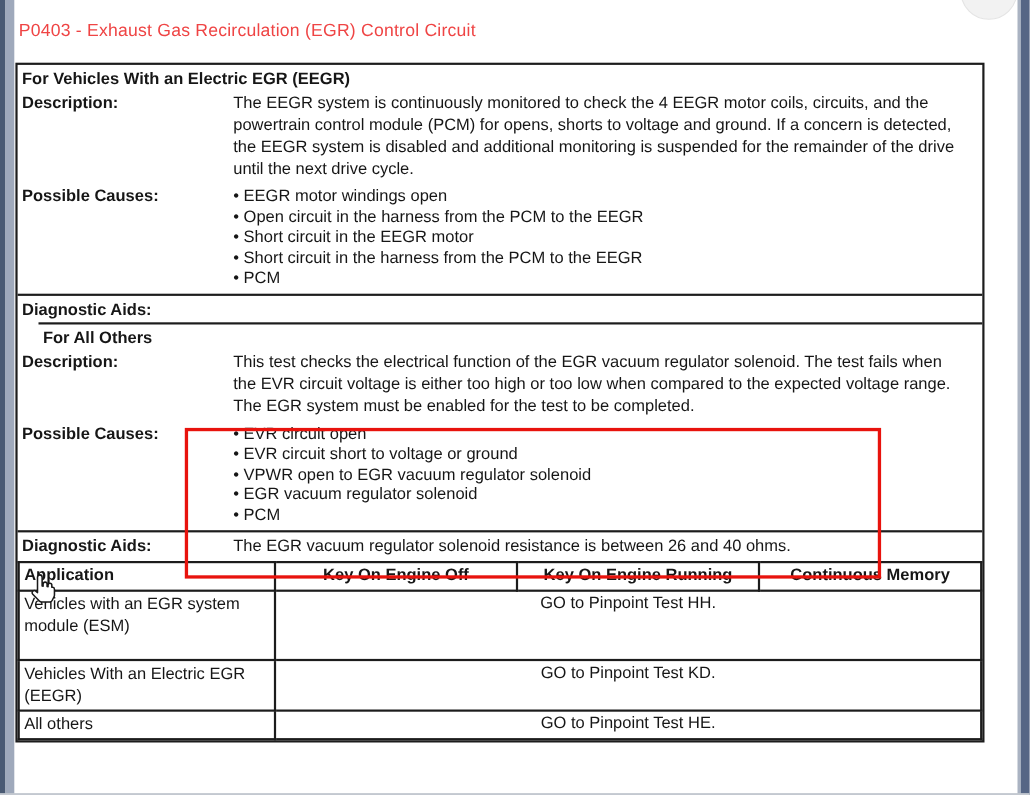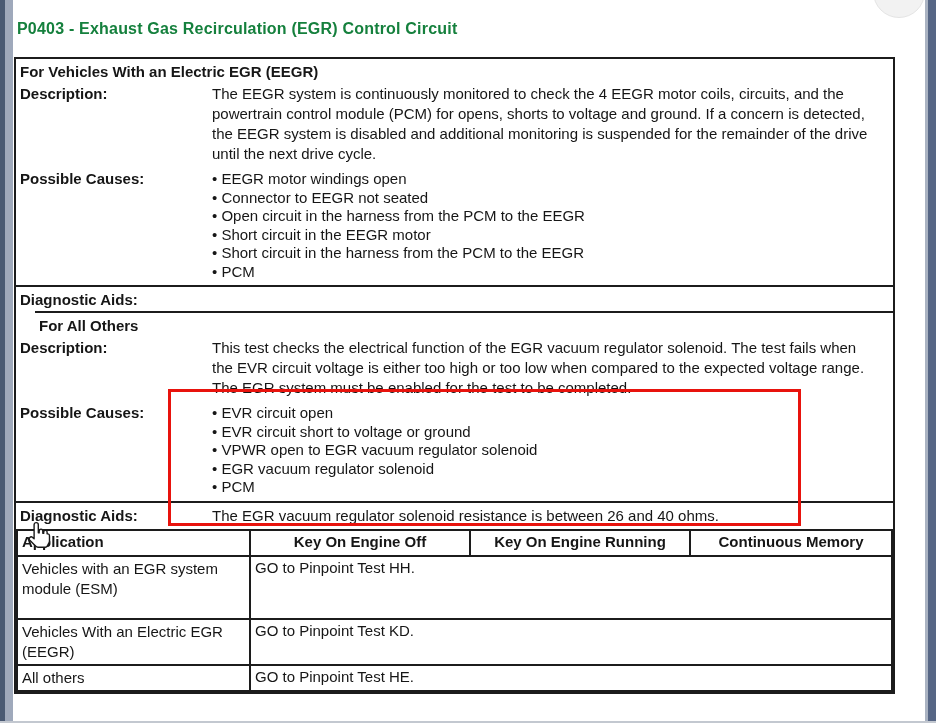--- a/index.html
+++ b/index.html
@@ -19,21 +19,21 @@
   .edge-right-light{ right:8px; width:3px; background:#aab3c2; }
   .edge-right-dark { right:0; width:8px;  background:#566685; }
   .edge-bottom { position:absolute; left:0; bottom:0; width:936px; height:2px; background:#c3c8d0; z-index:11;}
   
   .scroll-blob {
     position:absolute; left:873px; top:-34px; width:52px; height:52px;
     border-radius:50%; background:#f2f2f2; border:1px solid #e4e4e4; z-index:3;
   }
   .page-title {
     position:absolute; left:17px; top:20px; width:890px;
-    font-size:16px; font-weight:bold; letter-spacing:.2px; color:#15803d;
+    font-size:16px; font-weight:normal; letter-spacing:.2px; color:#ef4444;
   }
   .doc-box {
     position:absolute; left:14px; top:57px; width:881px;
     border:2px solid #1c1c1c;
     font-size:15px;
     z-index:2;
   }
   .sec-heading {
     font-weight:bold; font-size:15px;
     padding:4px 6px 3px 4px;
@@ -59,21 +59,21 @@
     width:100%; border-collapse:collapse; table-layout:fixed;
     border-top:2px solid #1c1c1c;
     font-size:15px;
   }
   table.app-table th, table.app-table td {
     border:2px solid #1c1c1c; padding:2px 4px; vertical-align:top;
   }
   table.app-table th { font-weight:bold; text-align:center; height:26px; }
   table.app-table th.col-application { text-align:left; }
   td.app-cell { line-height:20px; }
-  td.action-cell { }
+  td.action-cell { text-align:center; }
   tr.row-esm  td { height:63px; }
   tr.row-eegr td { height:42px; }
   tr.row-all  td { height:26px; }
   
   .highlight-box {
     position:absolute; left:168px; top:389px; width:633px; height:137px;
     border:3px solid #e8130d; z-index:6; pointer-events:none; background:transparent;
   }
   
   .cursor-wrap { position:absolute; left:27px; top:521px; z-index:12; pointer-events:none; }
@@ -96,21 +96,20 @@
 
   <div class="info-row">
     <div class="info-label">Description:</div>
     <div class="info-content">The EEGR system is continuously monitored to check the 4 EEGR motor coils, circuits, and the powertrain control module (PCM) for opens, shorts to voltage and ground. If a concern is detected, the EEGR system is disabled and additional monitoring is suspended for the remainder of the drive until the next drive cycle.</div>
   </div>
 
   <div class="info-row">
     <div class="info-label">Possible Causes:</div>
     <div class="bullet-list">
       <div class="bullet-item">EEGR motor windings open</div>
-      <div class="bullet-item">Connector to EEGR not seated</div>
       <div class="bullet-item">Open circuit in the harness from the PCM to the EEGR</div>
       <div class="bullet-item">Short circuit in the EEGR motor</div>
       <div class="bullet-item">Short circuit in the harness from the PCM to the EEGR</div>
       <div class="bullet-item">PCM</div>
     </div>
   </div>
 
   <div class="diag-row">
     <div class="info-label">Diagnostic Aids:</div>
     <div class="info-content"></div>

